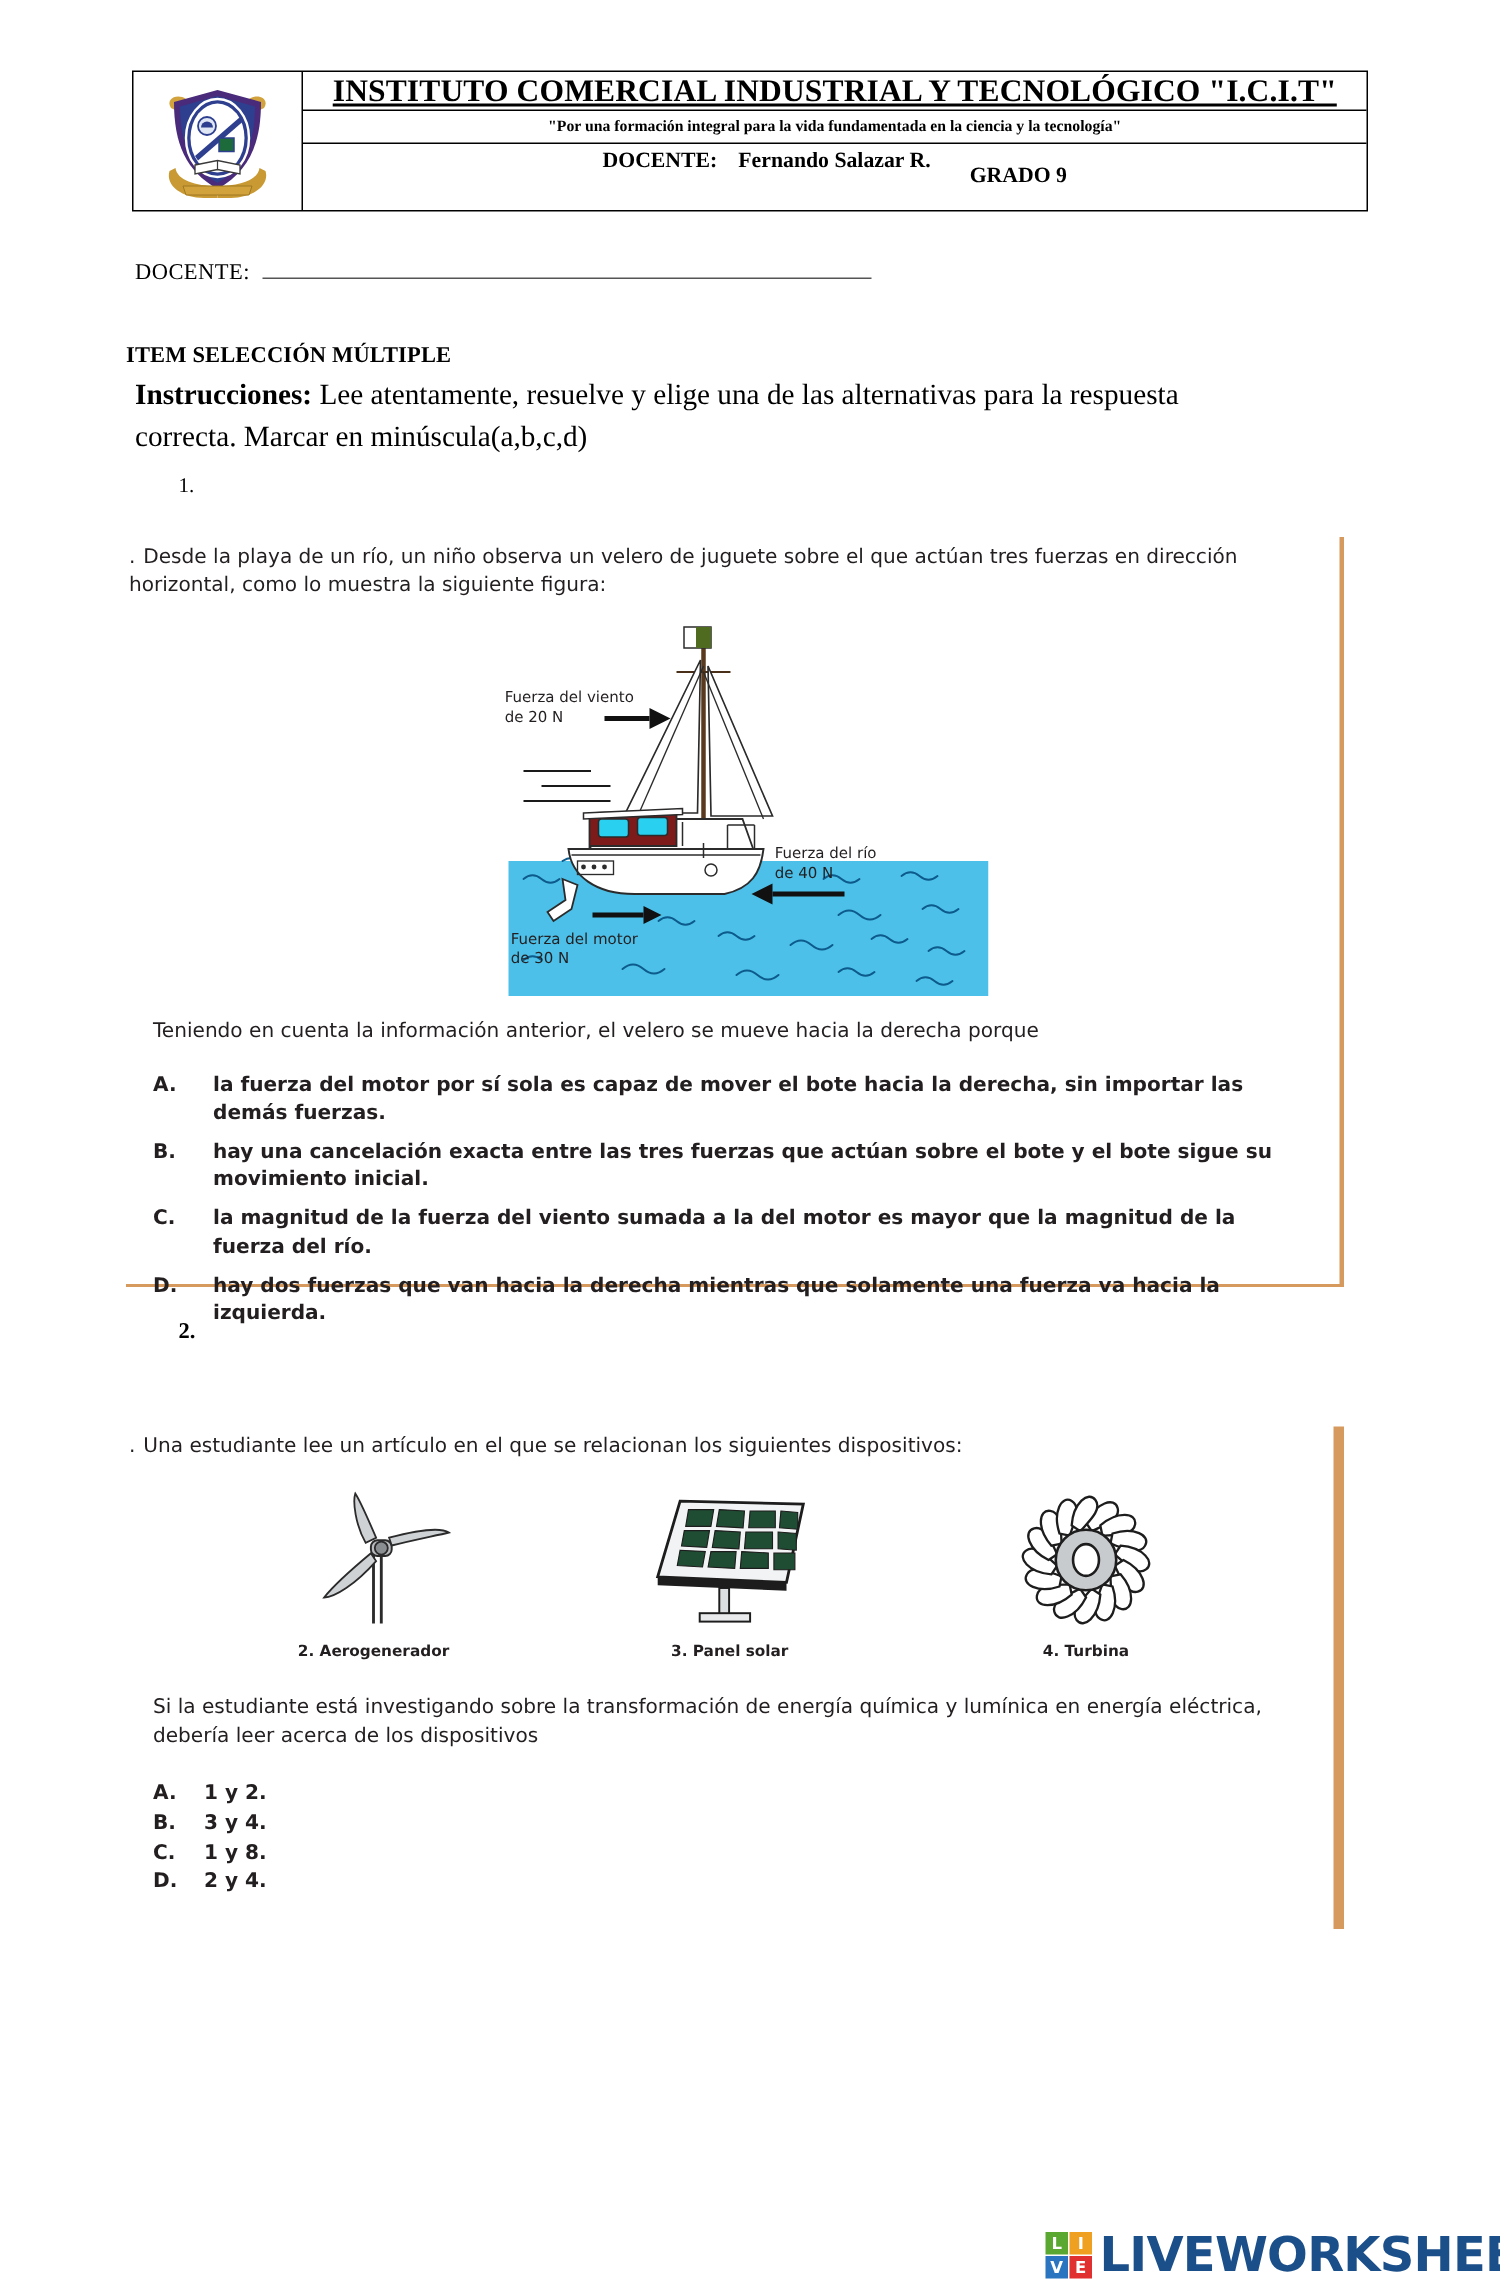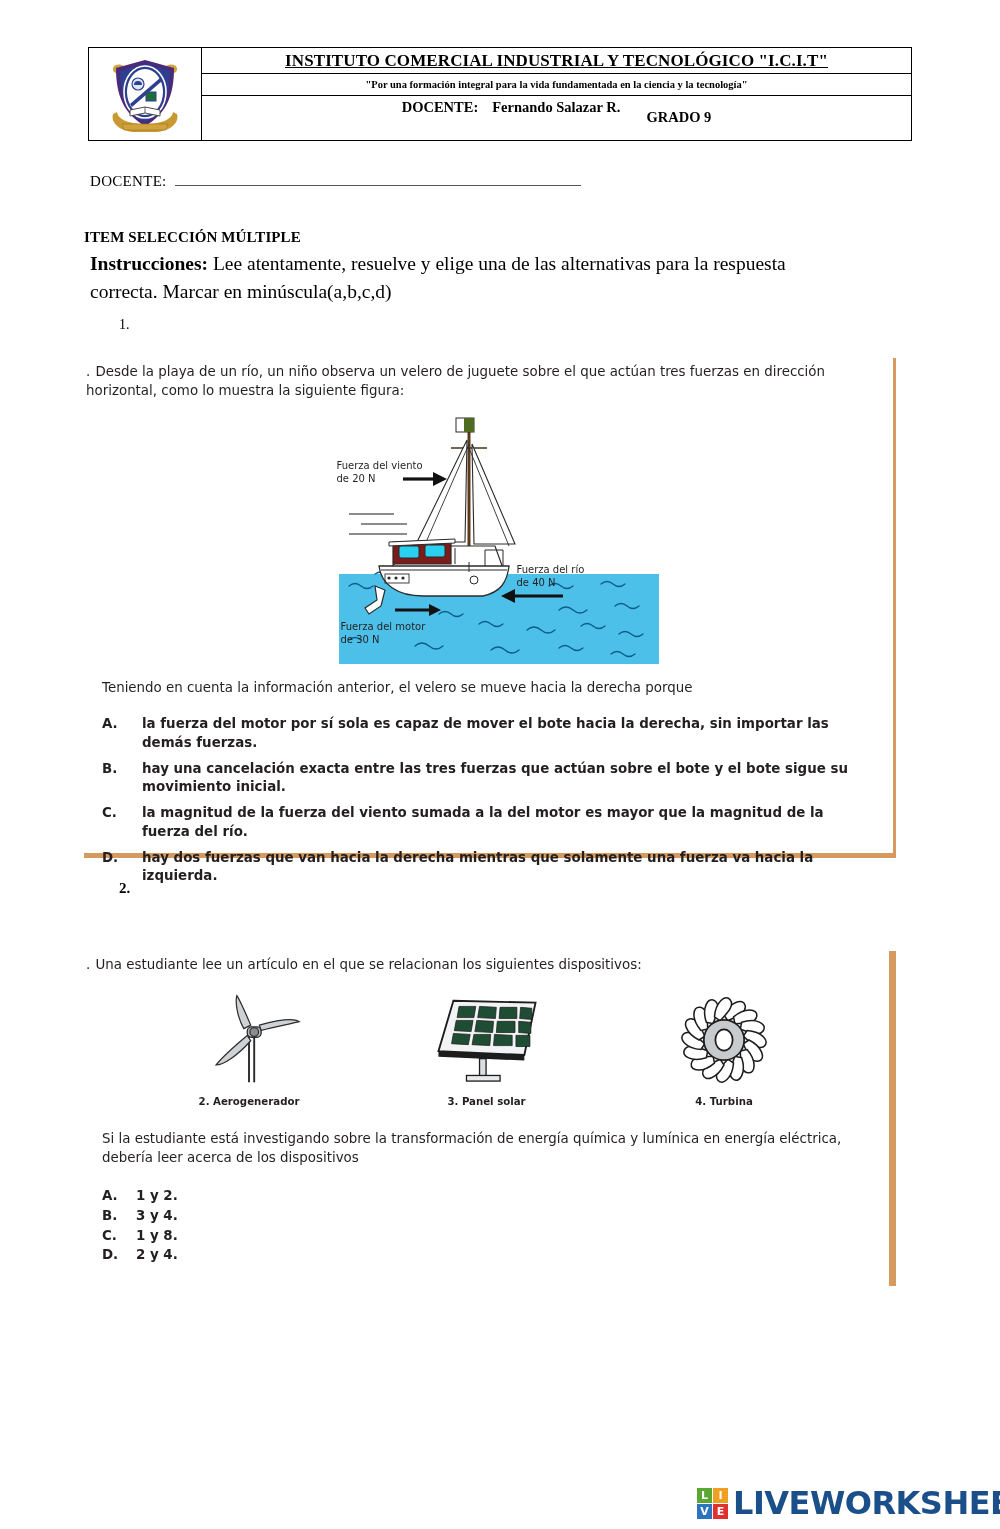--- a/index.html
+++ b/index.html
@@ -45,21 +45,21 @@
     display: flex;
     align-items: center;
     justify-content: center;
     text-align: center;
     box-sizing: border-box;
   }
   .hrow1 {
     height: 26px;
     border-bottom: 1px solid #000;
     font-weight: bold;
-    font-size: 17px;
+    font-size: 21px;
     letter-spacing: 0.1px;
   }
   .hrow1 .ul { text-decoration: underline; }
   .hrow2 {
     height: 22px;
     border-bottom: 1px solid #000;
     font-size: 10.5px;
     font-weight: bold;
   }
   .hrow3 {
@@ -132,21 +132,21 @@
     box-sizing: border-box;
     font-family: "DejaVu Sans", sans-serif;
     color: #231f20;
   }
   #q1block {
     left: 84px;
     top: 358px;
     width: 812px;
     height: 500px;
     border-right: 3px solid #d79a5e;
-    border-bottom: 5px solid #0ea5e9;
+    border-bottom: 2px solid #0ea5e9;
   }
   #q2block {
     left: 84px;
     top: 951px;
     width: 812px;
     height: 335px;
     border-right: 7px solid #22c55e;
   }
   .qstem {
     font-size: 13.4px;

